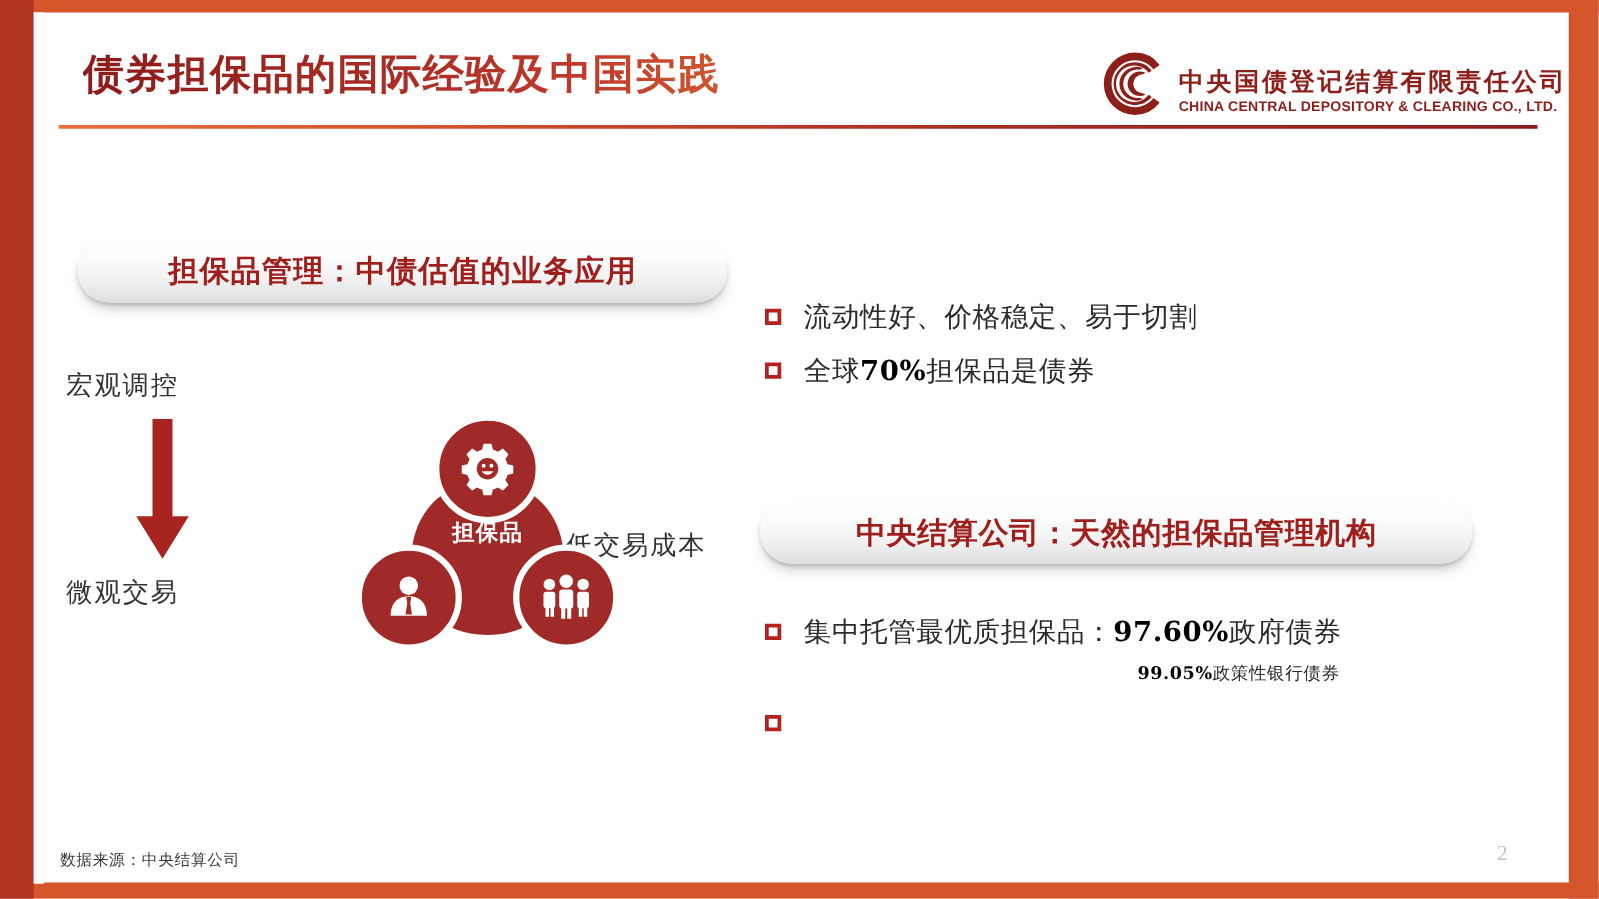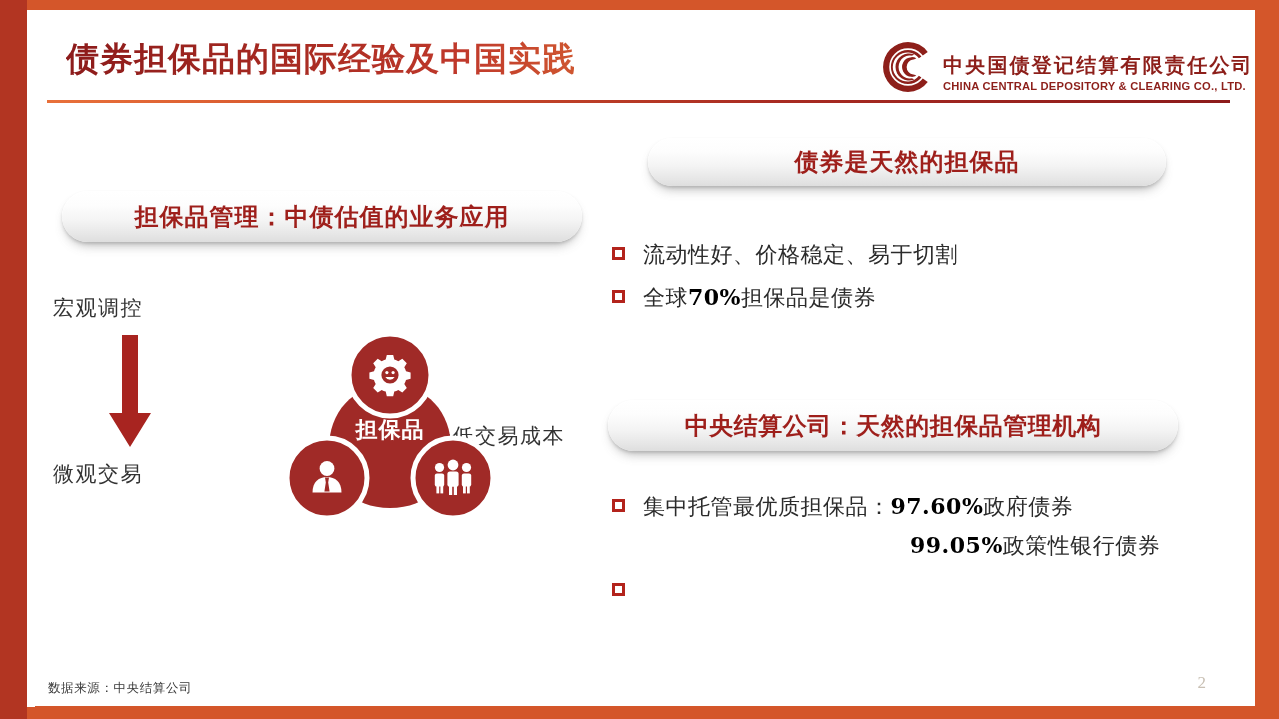--- a/index.html
+++ b/index.html
@@ -146,21 +146,21 @@
     color: #2b2b2b;
     line-height: 1.42;
     letter-spacing: 0.5px;
   }
   .hl {
     color: #000000;
     font-weight: bold;
   }
   .bullet-cont {
     font-family: "DejaVu Serif", "Liberation Serif", serif;
-    font-size: 22px;
+    font-size: 14px;
     color: #2b2b2b;
     line-height: 1.42;
     letter-spacing: 0.5px;
     padding-left: 298px;
     margin-top: -4px;
     margin-bottom: 14px;
   }
 
   
   #diagram { position: absolute; left: 30px; top: 282px; width: 560px; height: 250px; }
@@ -181,21 +181,21 @@
 
   .down-arrow { position: absolute; left: 76px; top: 53px; }
 
   .venn { position: absolute; left: 255px; top: 48px; width: 210px; height: 192px; }
   .venn-center-text {
     position: absolute;
     left: 0; top: 86px;
     width: 210px;
     text-align: center;
     font-family: "DejaVu Serif", "Liberation Serif", serif;
-    font-size: 22px;
+    font-size: 18px;
     font-weight: bold;
     color: #ffffff;
     line-height: 1.22;
     letter-spacing: 1px;
     pointer-events: none;
   }
 
   
   .footnote {
     position: absolute;
@@ -299,21 +299,20 @@
           <rect x="10.0" y="6.4" width="2.8" height="9.0"></rect>
           <rect x="14.0" y="6.4" width="2.8" height="9.0"></rect>
         </g>
       </svg>
       <div class="venn-center-text">
         <div>担保品</div>
       </div>
     </div>
   </div>
 
-  <div class="pill" id="pill-bonds">债券是天然的担保品</div>
 
   <div class="bullet-list" id="bullets-bonds">
     <div class="bullet-row">
       <span class="bullet-mark"></span>
       <span class="bullet-text">流动性好、价格稳定、易于切割</span>
     </div>
     <div class="bullet-row">
       <span class="bullet-mark"></span>
       <span class="bullet-text"><span>全球</span><span class="hl">70%</span><span>担保品是债券</span></span>
     </div>

